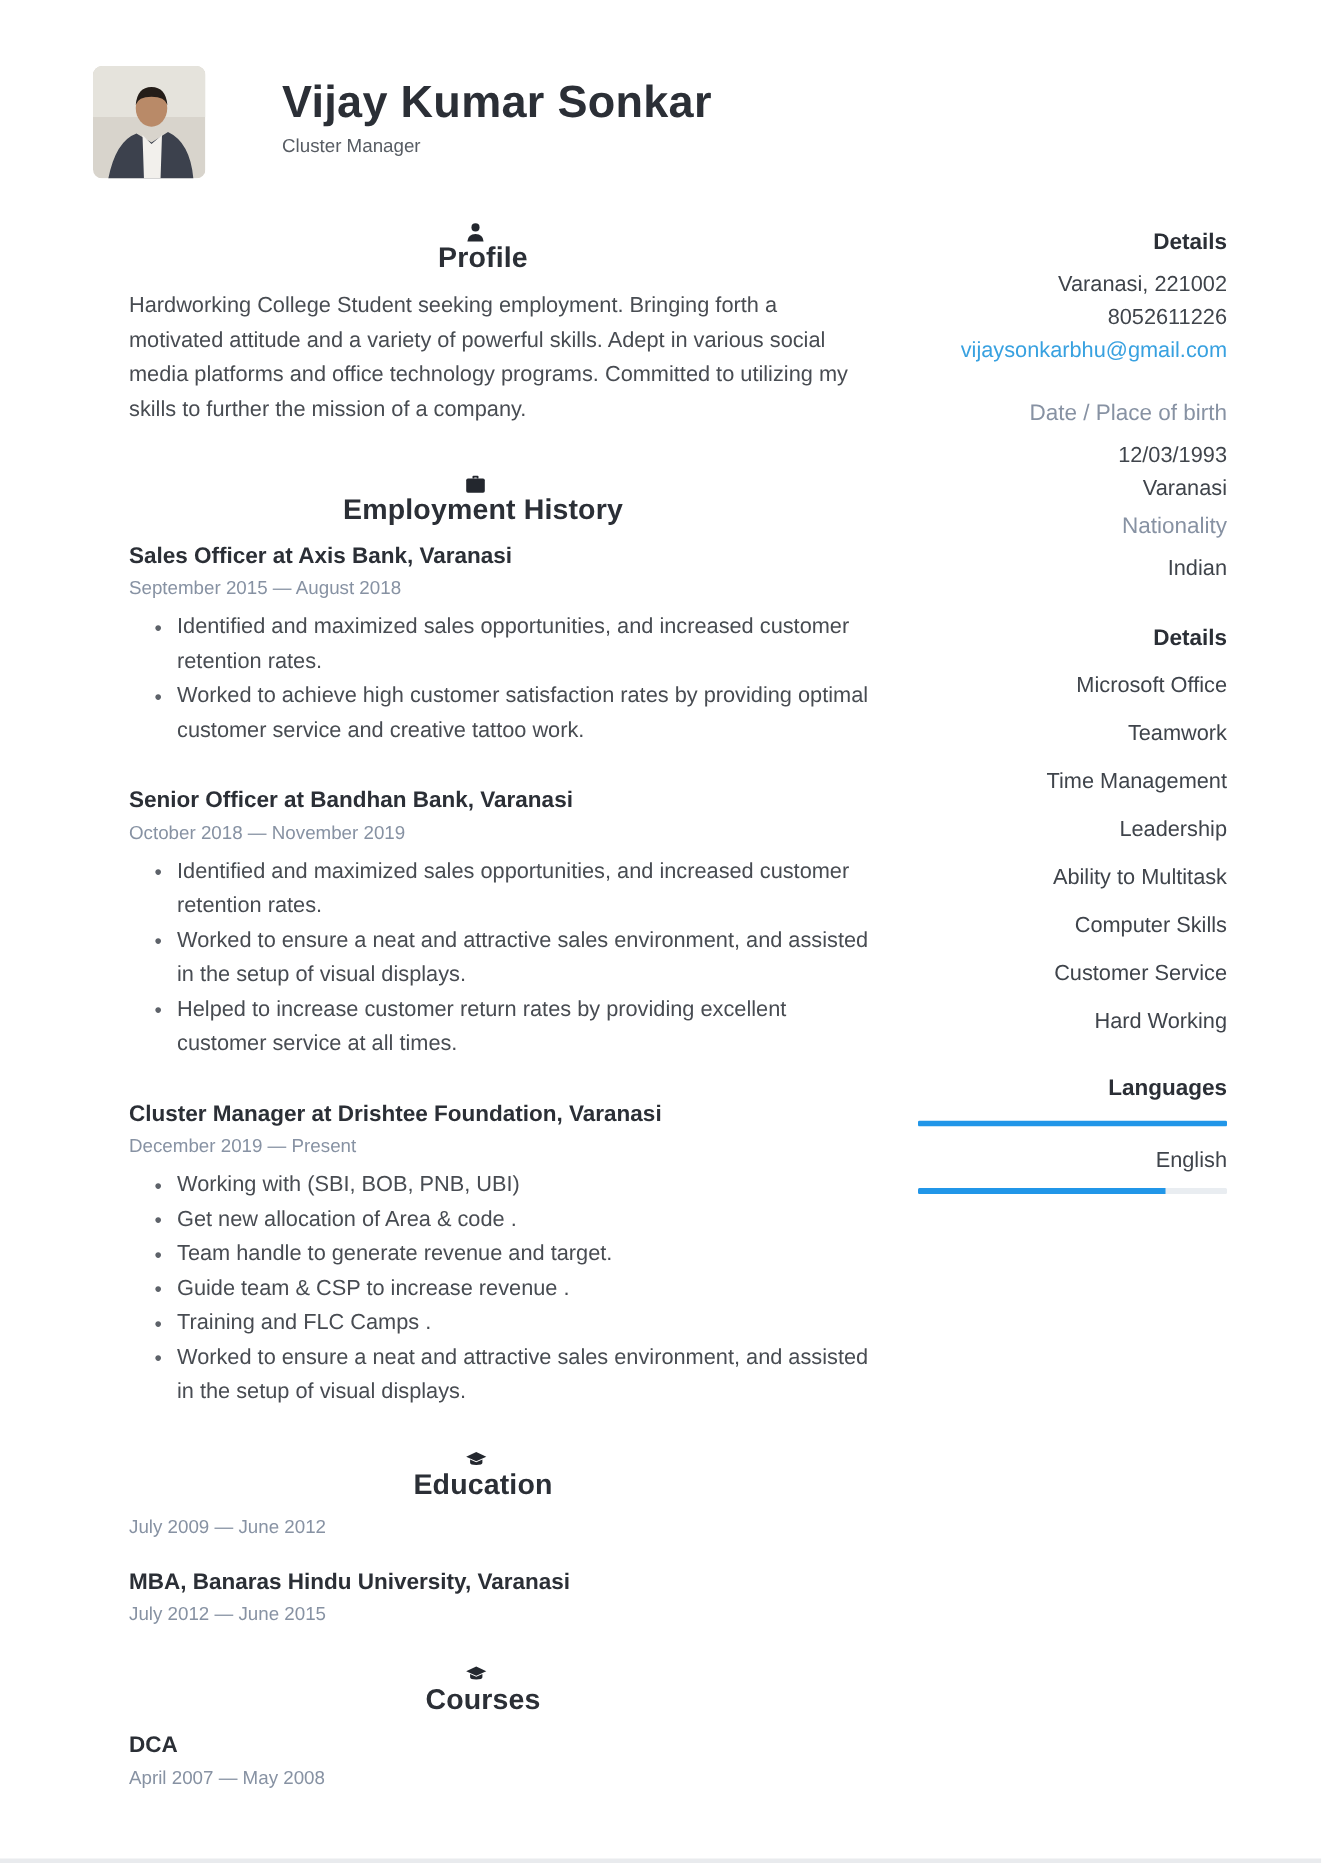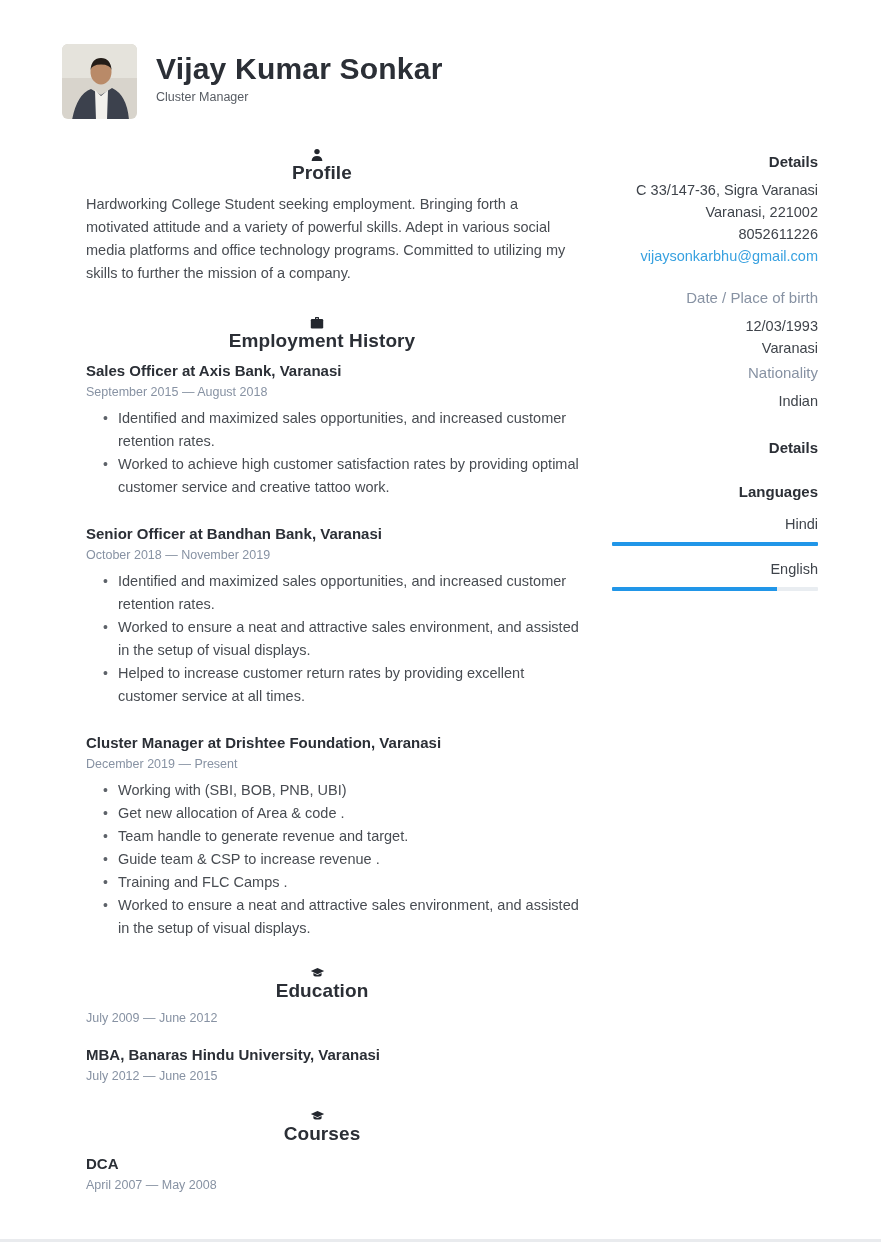--- a/index.html
+++ b/index.html
@@ -1,21 +1,21 @@
 <!DOCTYPE html>
 <html><head>
 <meta charset="utf-8">
 <style>
   * { margin:0; padding:0; box-sizing:border-box; }
   html,body { background:#ffffff; }
   body { font-family:"Liberation Sans","DejaVu Sans",sans-serif; }
   .page { position:relative; width:881px; height:1245px; background:#fff; overflow:hidden; }
 
   
-  .header { display:flex; align-items:flex-start; padding:44px 63px 0 62px; }
+  .header { display:flex; align-items:flex-start; padding:44px 63px 0 62px;gap:32px; }
   .photo { width:75px; height:75px; border-radius:6px; overflow:hidden; flex:0 0 auto; margin-right:19px; }
   .photo svg { display:block; }
   .name { font-size:30px; font-weight:700; color:#2b2f36; line-height:1.15; margin-top:8px; letter-spacing:.2px; }
   .role-sub { font-size:12.5px; color:#575c63; margin-top:3px; }
 
   
   .columns { display:flex; padding:0 63px 0 62px; margin-top:29px; }
   .left-col { width:520px; flex:0 0 auto; }
   .right-col { width:206px; flex:0 0 auto; margin-left:30px; margin-top:4px;text-align:right; }
 
@@ -200,21 +200,20 @@
       </div>
 
     </div>
 
     <div class="right-col">
 
       <div class="side-group" id="details-group">
         <div class="side-h-dark">Details</div>
         <div class="side-lines">
 
-            <div class="side-line">C 33/147-36, Sigra Varanasi</div>
 
             <div class="side-line">Varanasi, 221002</div>
 
 
             <div class="side-line">8052611226</div>
           </div>
         <a class="email-link" href="#">vijaysonkarbhu@gmail.com</a>
       </div>
 
       <div class="side-group" id="birth-group">
@@ -230,28 +229,45 @@
       <div class="side-group" id="nationality-group">
         <div class="side-h-gray">Nationality</div>
         <div class="side-lines">
 
             <div class="side-line">Indian</div>
           </div>
       </div>
 
       <div class="side-group" id="skills-group">
         <div class="side-h-dark">Details</div>
+        <div class="skill-list">
+
+            <div class="skill-item">Microsoft Office</div>
+
+            <div class="skill-item">Teamwork</div>
+
+            <div class="skill-item">Time Management</div>
+
+            <div class="skill-item">Leadership</div>
+
+            <div class="skill-item">Ability to Multitask</div>
+
+            <div class="skill-item">Computer Skills</div>
+
+            <div class="skill-item">Customer Service</div>
+
+            <div class="skill-item">Hard Working</div>
+          </div>
       </div>
 
       <div class="side-group" id="languages-group">
         <div class="side-h-dark">Languages</div>
         <div>
 
             <div class="lang-item">
-              <div class="lang-name">Hindi</div>
               <div class="lang-bar">
                 <div class="lang-fill" style="width: 100%;"></div>
               </div>
             </div>
 
             <div class="lang-item">
               <div class="lang-name">English</div>
               <div class="lang-bar">
                 <div class="lang-fill" style="width: 80%;"></div>
               </div>

